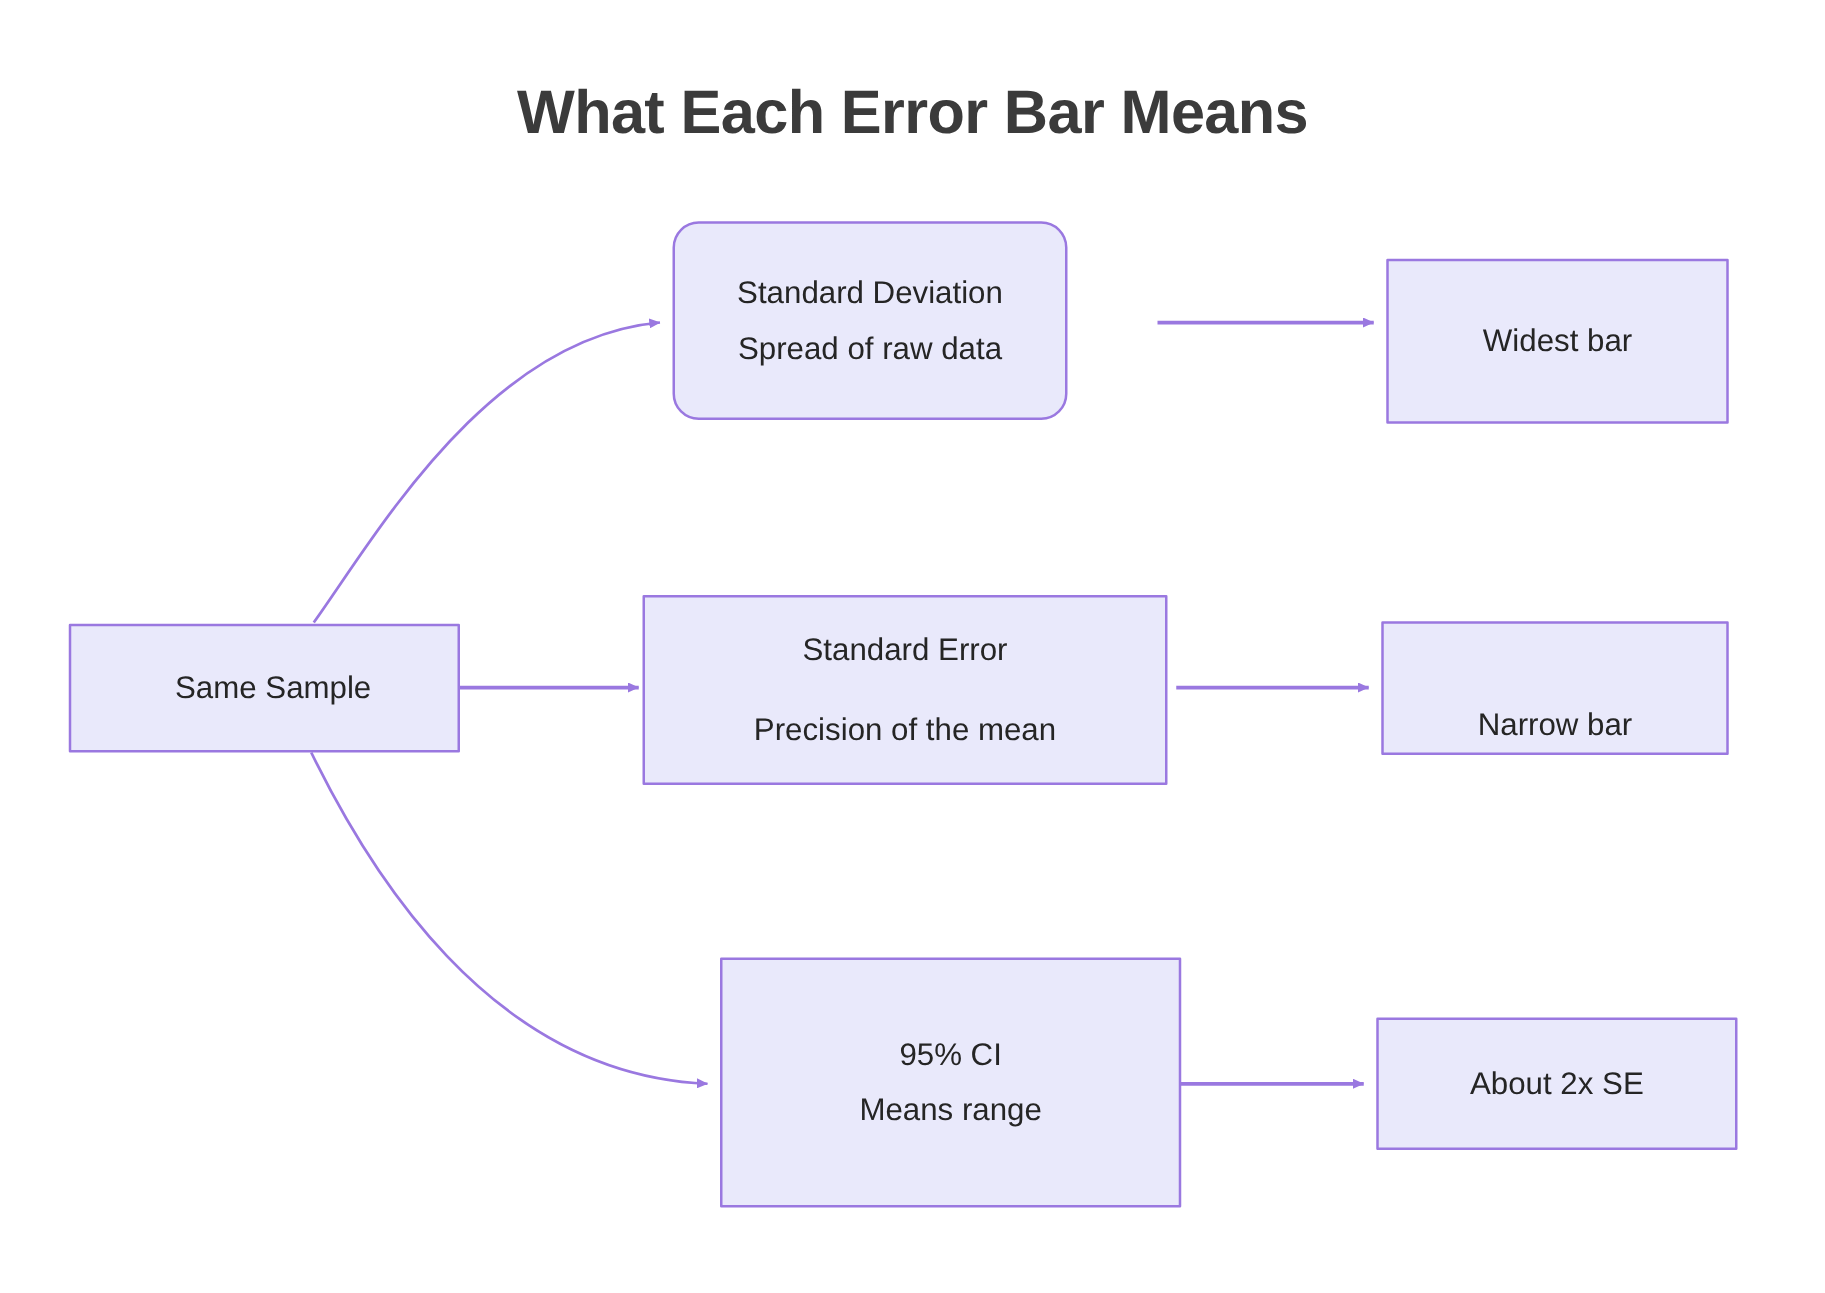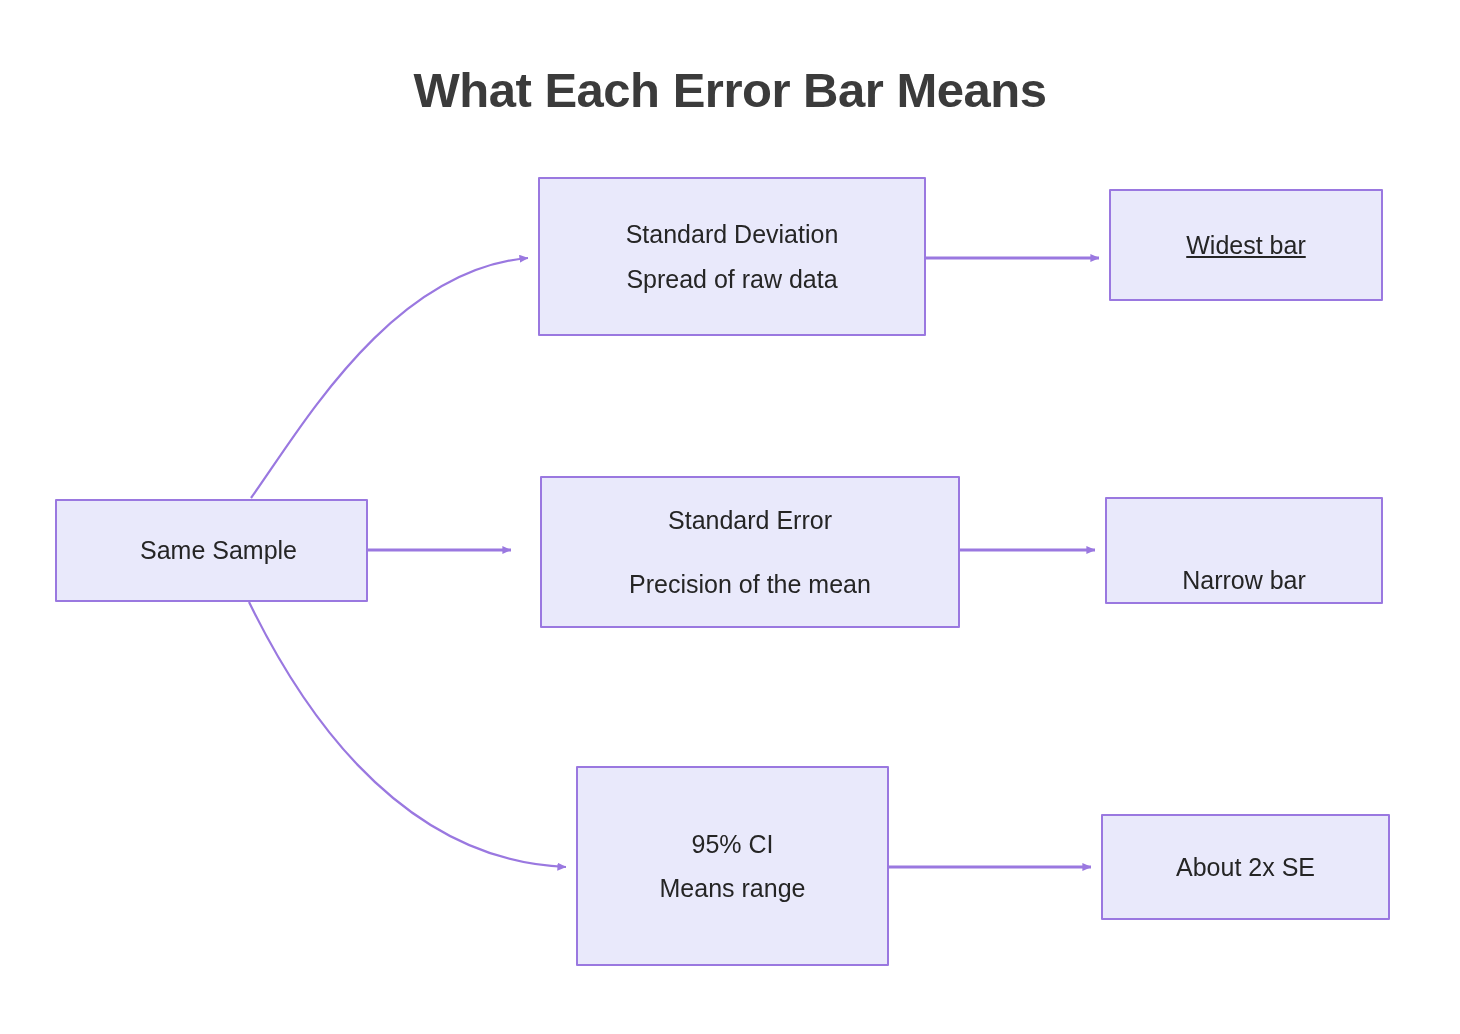--- a/index.html
+++ b/index.html
@@ -54,24 +54,24 @@
     line-height: 1.78;
     text-align: center;
     font-family: "Liberation Sans", "DejaVu Sans", sans-serif;
   }
   .node .line {
     display: block;
     white-space: nowrap;
   }
   
   #node-source      { left: 55px;   top: 499px; width: 313px; height: 103px; padding-left: 14px; }
-  #node-sd          { left: 538px;  top: 177px; width: 388px; height: 159px; }
-  #node-se          { left: 540px;  top: 476px; width: 420px; height: 152px; gap: 20px; }
-  #node-ci          { left: 576px;  top: 766px; width: 313px; height: 200px; }
-  #node-widest      { left: 1109px; top: 189px; width: 274px; height: 112px; text-decoration: underline; }
+  #node-sd          { left: 538px;  top: 177px; width: 316px; height: 159px; border-radius: 21px; }
+  #node-se          { left: 514px;  top: 476px; width: 420px; height: 152px; gap: 20px; }
+  #node-ci          { left: 576px;  top: 766px; width: 369px; height: 200px; }
+  #node-widest      { left: 1109px; top: 207px; width: 274px; height: 132px; }
   #node-narrow      { left: 1105px; top: 497px; width: 278px; height: 107px; justify-content: flex-end; }
   #node-about2xse   { left: 1101px; top: 814px; width: 289px; height: 106px; }
 </style>
 </head>
 <body>
 
 <div id="canvas">
 
   <div class="diagram-title">What Each Error Bar Means</div>
 

